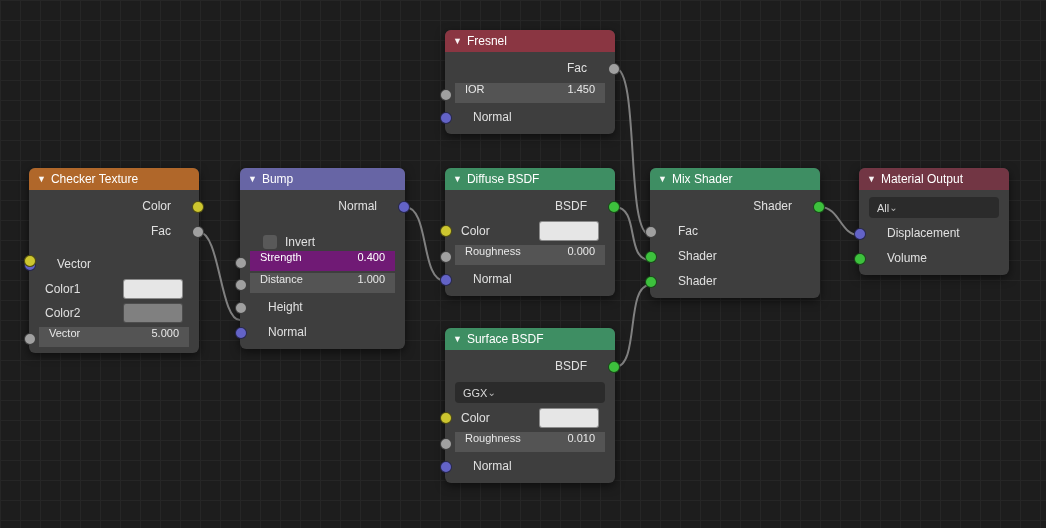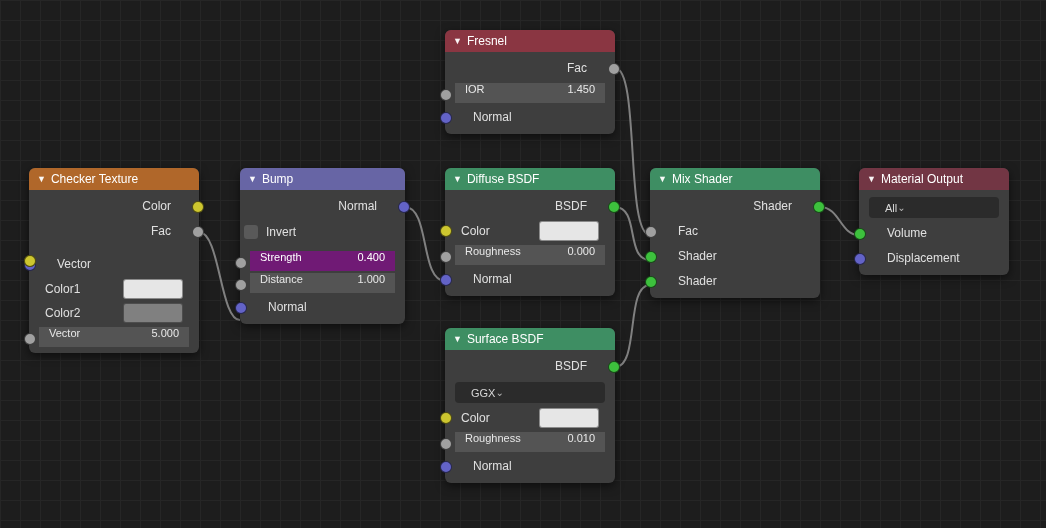--- a/index.html
+++ b/index.html
@@ -22,23 +22,23 @@
   .s-yellow{background:#cdc62f;}
   .s-purple{background:#6363c7;}
   .s-green{background:#3dc13d;}
   .field{display:flex;align-items:flex-start;justify-content:space-between;background:#545454;height:20px;border-radius:0;margin:2px 10px;padding:0 8px;color:#e8e8e8;font-size:11px;}
   .field.selected{background:#701a75;color:#fff;}
   .field .lbl{padding-left:2px;}
   .field .val{padding-right:2px;}
   .swatch-row{display:flex;align-items:center;height:24px;padding:0 16px;}
   .swatch-row .lbl{flex:1;}
   .swatch{width:58px;height:18px;border-radius:3px;border:1px solid rgba(0,0,0,0.4);}
-  .check-row{display:flex;align-items:flex-start;height:24px;padding:0 4px;}
+  .check-row{display:flex;align-items:flex-end;height:24px;padding:0 23px;}
   .check{width:14px;height:14px;border-radius:3px;background:#595959;margin-right:8px;}
-  .select{display:flex;align-items:center;background:#2b2b2b;height:21px;border-radius:4px;margin:3px 10px;padding:0 16px;color:#d8d8d8;font-size:11px;}
+  .select{display:flex;align-items:center;background:#2b2b2b;height:21px;border-radius:4px;margin:3px 10px;padding:0 8px;color:#d8d8d8;font-size:11px;}
   .select .chev{font-size:10px;opacity:.8;}
   .pad{height:4px;}
 </style>
 </head>
 <body>
 
 <svg class="links">
   <path d="M199,232 C220,232 220,320 240,320" stroke="#808080" stroke-width="2" fill="none"></path>
   <path d="M405,207 C430,207 420,281 445,281" stroke="#808080" stroke-width="2" fill="none"></path>
   <path d="M615,68 C640,68 625,235 650,235" stroke="#808080" stroke-width="2" fill="none"></path>
@@ -96,20 +96,21 @@
         <span class="val">0.400</span>
       </div>
   </div>
   <div style="position:relative;">
       <span class="socket in s-grey" style="top:12px;left:-5px;position:absolute;"></span>
     <div class="field">
         <span class="lbl">Distance</span>
         <span class="val">1.000</span>
       </div>
   </div>
+  <div class="row"><span class="socket in s-grey"></span><span>Height</span></div>
   <div class="row"><span class="socket in s-purple"></span><span>Normal</span></div>
   <div class="pad"></div>
 </div>
 
 <div class="node" style="left:445px;top:30px;width:170px;">
   <div class="header hdr-red">
       <span class="tri">▼</span>
       <span>Fresnel</span>
     </div>
   <div class="pad"></div>
@@ -191,16 +192,16 @@
 <div class="node" style="left:859px;top:168px;width:150px;">
   <div class="header hdr-dkred">
       <span class="tri">▼</span>
       <span>Material Output</span>
     </div>
   <div class="pad"></div>
   <div class="select">
       <span>All</span>
       <span class="chev">⌄</span>
     </div>
+  <div class="row"><span class="socket in s-purple"></span><span>Displacement</span></div>
   <div class="row"><span class="socket in s-green"></span><span>Volume</span></div>
-  <div class="row"><span class="socket in s-purple"></span><span>Displacement</span></div>
   <div class="pad"></div>
 </div>
 
 </body></html>

